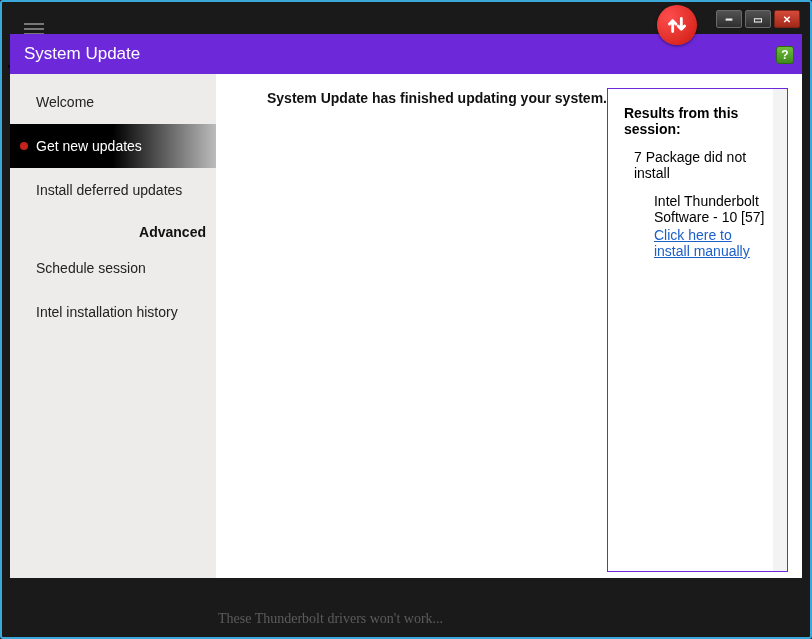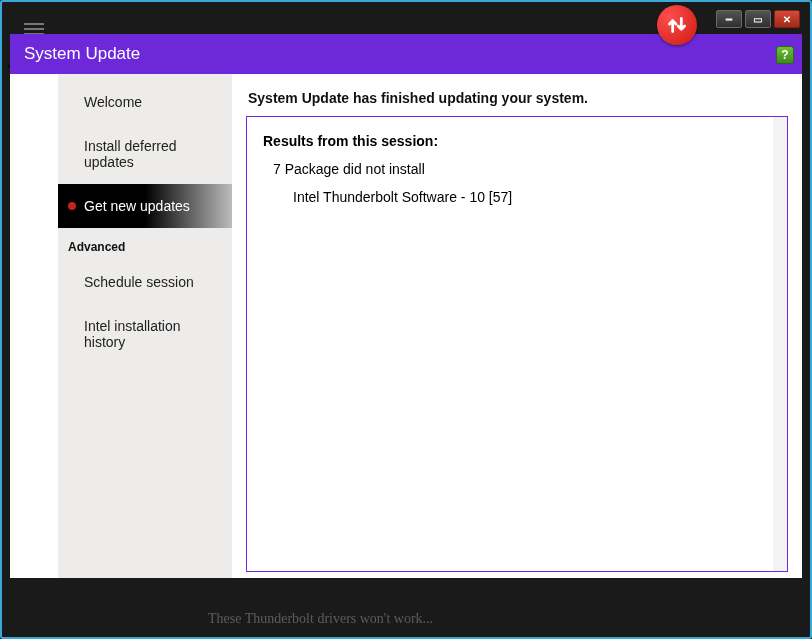--- a/index.html
+++ b/index.html
@@ -22,21 +22,21 @@
       top: 58px;
       left: 6px;
       color: #000;
       font-family: "Times New Roman", serif;
       font-size: 21px;
       z-index: 0;
     }
     .background-text-bottom {
       position: absolute;
       bottom: 10px;
-      left: 206px;
+      left: 216px;
       color: #5c5c5c;
       font-family: "Times New Roman", serif;
       font-size: 14px;
       z-index: 0;
     }
     .outer-shell {
       position: absolute;
       top: 0;
       left: 0;
       right: 0;
@@ -134,25 +134,24 @@
       align-items: center;
       justify-content: center;
       cursor: pointer;
     }
     .body-area {
       flex: 1;
       display: flex;
       background: #fff;
     }
     .sidebar {
-      width: 174px;
+      width: 206px;
       background: #edeceb;
       padding-top: 6px;
       height: 100%;
-      margin-left: 48px;
     }
     .nav-item {
       padding: 14px 10px 14px 26px;
       font-size: 14px;
       color: #222;
       cursor: pointer;
     }
     .nav-item.active {
       background: linear-gradient(to right, #000 0%, #000 50%, #bcbcbc 100%);
       color: #fff;
@@ -164,29 +163,31 @@
       left: 10px;
       top: 50%;
       transform: translateY(-50%);
       width: 8px;
       height: 8px;
       background: #c4221a;
       border-radius: 50%;
     }
     .nav-heading {
       padding: 12px 10px 6px 10px;
-      font-size: 12px;
+      font-size: 14px;
       font-weight: bold;
       color: #111;
+      text-align: right;
     }
     .content {
       flex: 1;
       padding: 14px 14px 6px 14px;
       display: flex;
-      flex-direction: column;
+      flex-direction: row;
+      margin-left: 35px;
     }
     .main-heading {
       font-size: 14px;
       font-weight: bold;
       color: #111;
       margin: 2px 0 10px 2px;
     }
     .results-box {
       flex: 1;
       border: 1px solid #6d28d9;
@@ -255,32 +256,33 @@
   <div class="app-window">
     <div class="title-bar">
       <span>System Update</span>
       <div class="help-icon">?</div>
     </div>
 
     <div class="body-area">
 
       <div class="sidebar">
         <div class="nav-item">Welcome</div>
+        <div class="nav-item active">Get new updates</div>
         <div class="nav-item">Install deferred updates</div>
-        <div class="nav-item active">Get new updates</div>
         <div class="nav-heading">Advanced</div>
         <div class="nav-item">Schedule session</div>
         <div class="nav-item">Intel installation history</div>
       </div>
 
       <div class="content">
         <div class="main-heading">System Update has finished updating your system.</div>
         <div class="results-box">
           <div class="results-heading">Results from this session:</div>
           <div class="results-sub">7 Package did not install</div>
           <div class="pkg-line">Intel Thunderbolt Software - 10 [57]</div>
+          <div class="pkg-link">Click here to install manually</div>
         </div>
       </div>
 
     </div>
   </div>
 
 </div>
 
 </body></html>

